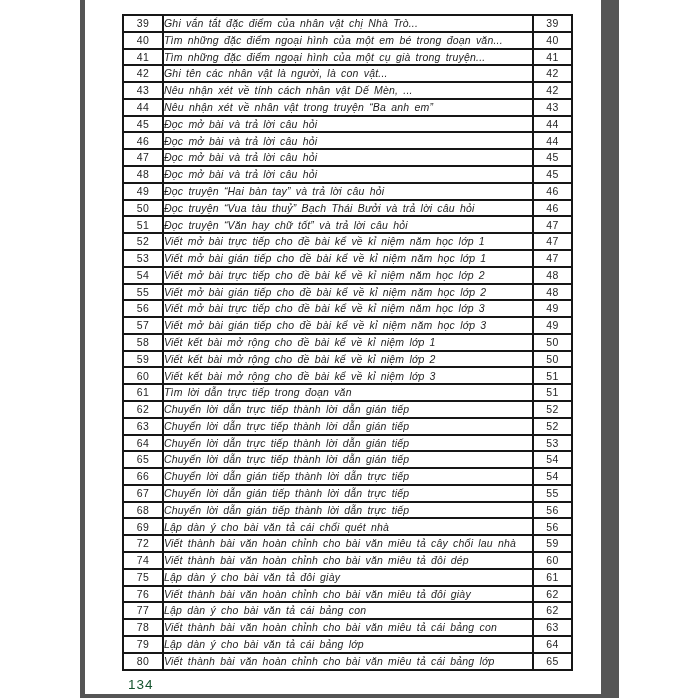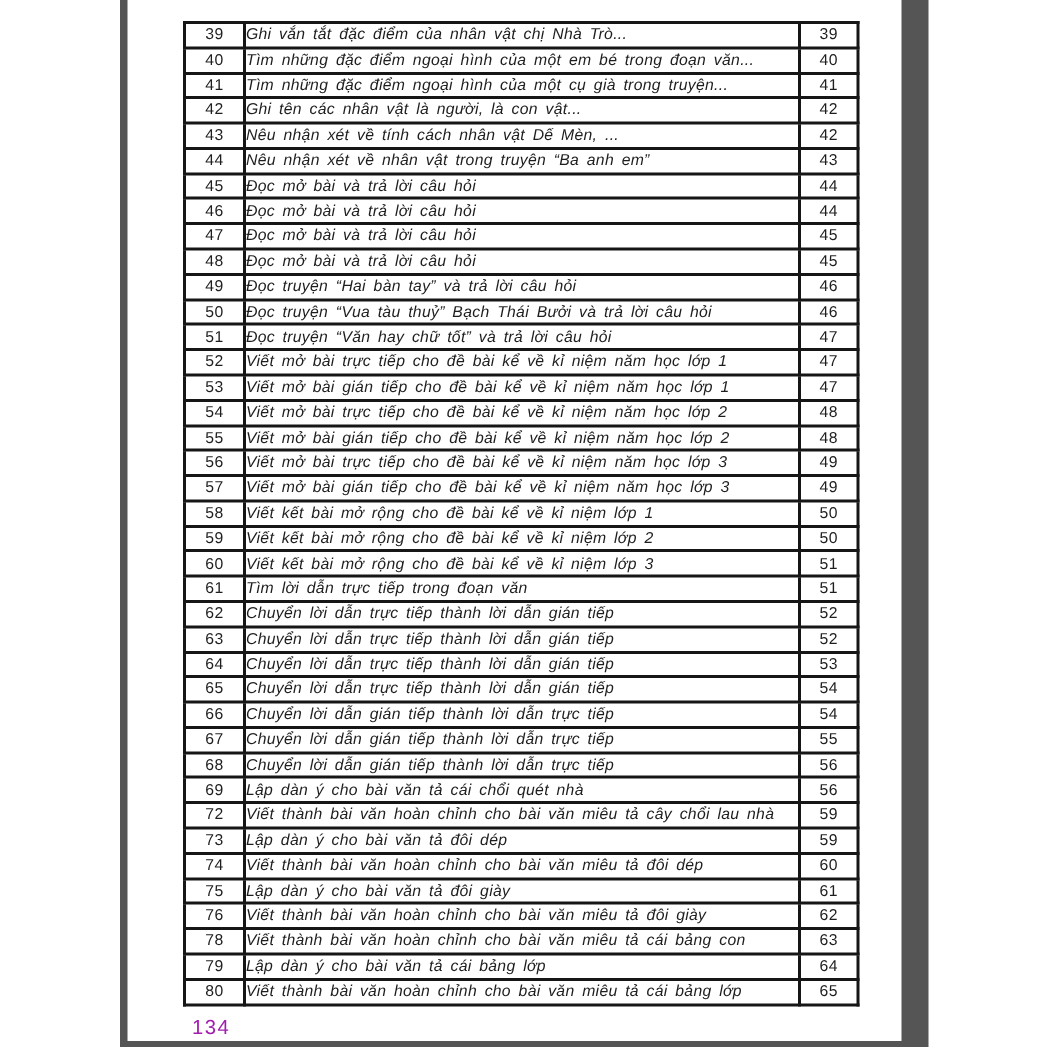--- a/index.html
+++ b/index.html
@@ -50,21 +50,21 @@
   td.c-title{
     width:368px;
     font-style:italic;
     padding-left:9px;
     word-spacing:2px;
     letter-spacing:.2px;
   }
   td.c-page{width:37px;text-align:center;font-style:normal;letter-spacing:.3px;}
   .footer-pagenum{
     position:absolute;left:128px;top:677px;
-    font-size:13.5px;letter-spacing:1px;color:#a21caf;
+    font-size:13.5px;letter-spacing:1px;color:#14532d;
   }
 </style>
 </head>
 <body>
 
 <div class="page">
   <div class="stripe-left"></div>
   <div class="stripe-right"></div>
   <div class="band-bottom"></div>
 
@@ -224,40 +224,40 @@
           <td class="c-num">69</td>
           <td class="c-title">Lập dàn ý cho bài văn tả cái chổi quét nhà</td>
           <td class="c-page">56</td>
         </tr>
         <tr>
           <td class="c-num">72</td>
           <td class="c-title">Viết thành bài văn hoàn chỉnh cho bài văn miêu tả cây chổi lau nhà</td>
           <td class="c-page">59</td>
         </tr>
         <tr>
-          <td class="c-num">73</td>
-          <td class="c-title">Lập dàn ý cho bài văn tả đôi dép</td>
-          <td class="c-page">59</td>
-        </tr>
-        <tr>
           <td class="c-num">74</td>
           <td class="c-title">Viết thành bài văn hoàn chỉnh cho bài văn miêu tả đôi dép</td>
           <td class="c-page">60</td>
         </tr>
         <tr>
           <td class="c-num">75</td>
           <td class="c-title">Lập dàn ý cho bài văn tả đôi giày</td>
           <td class="c-page">61</td>
         </tr>
         <tr>
           <td class="c-num">76</td>
           <td class="c-title">Viết thành bài văn hoàn chỉnh cho bài văn miêu tả đôi giày</td>
           <td class="c-page">62</td>
         </tr>
         <tr>
+          <td class="c-num">77</td>
+          <td class="c-title">Lập dàn ý cho bài văn tả cái bảng con</td>
+          <td class="c-page">62</td>
+        </tr>
+        <tr>
           <td class="c-num">78</td>
           <td class="c-title">Viết thành bài văn hoàn chỉnh cho bài văn miêu tả cái bảng con</td>
           <td class="c-page">63</td>
         </tr>
         <tr>
           <td class="c-num">79</td>
           <td class="c-title">Lập dàn ý cho bài văn tả cái bảng lớp</td>
           <td class="c-page">64</td>
         </tr>
         <tr>

